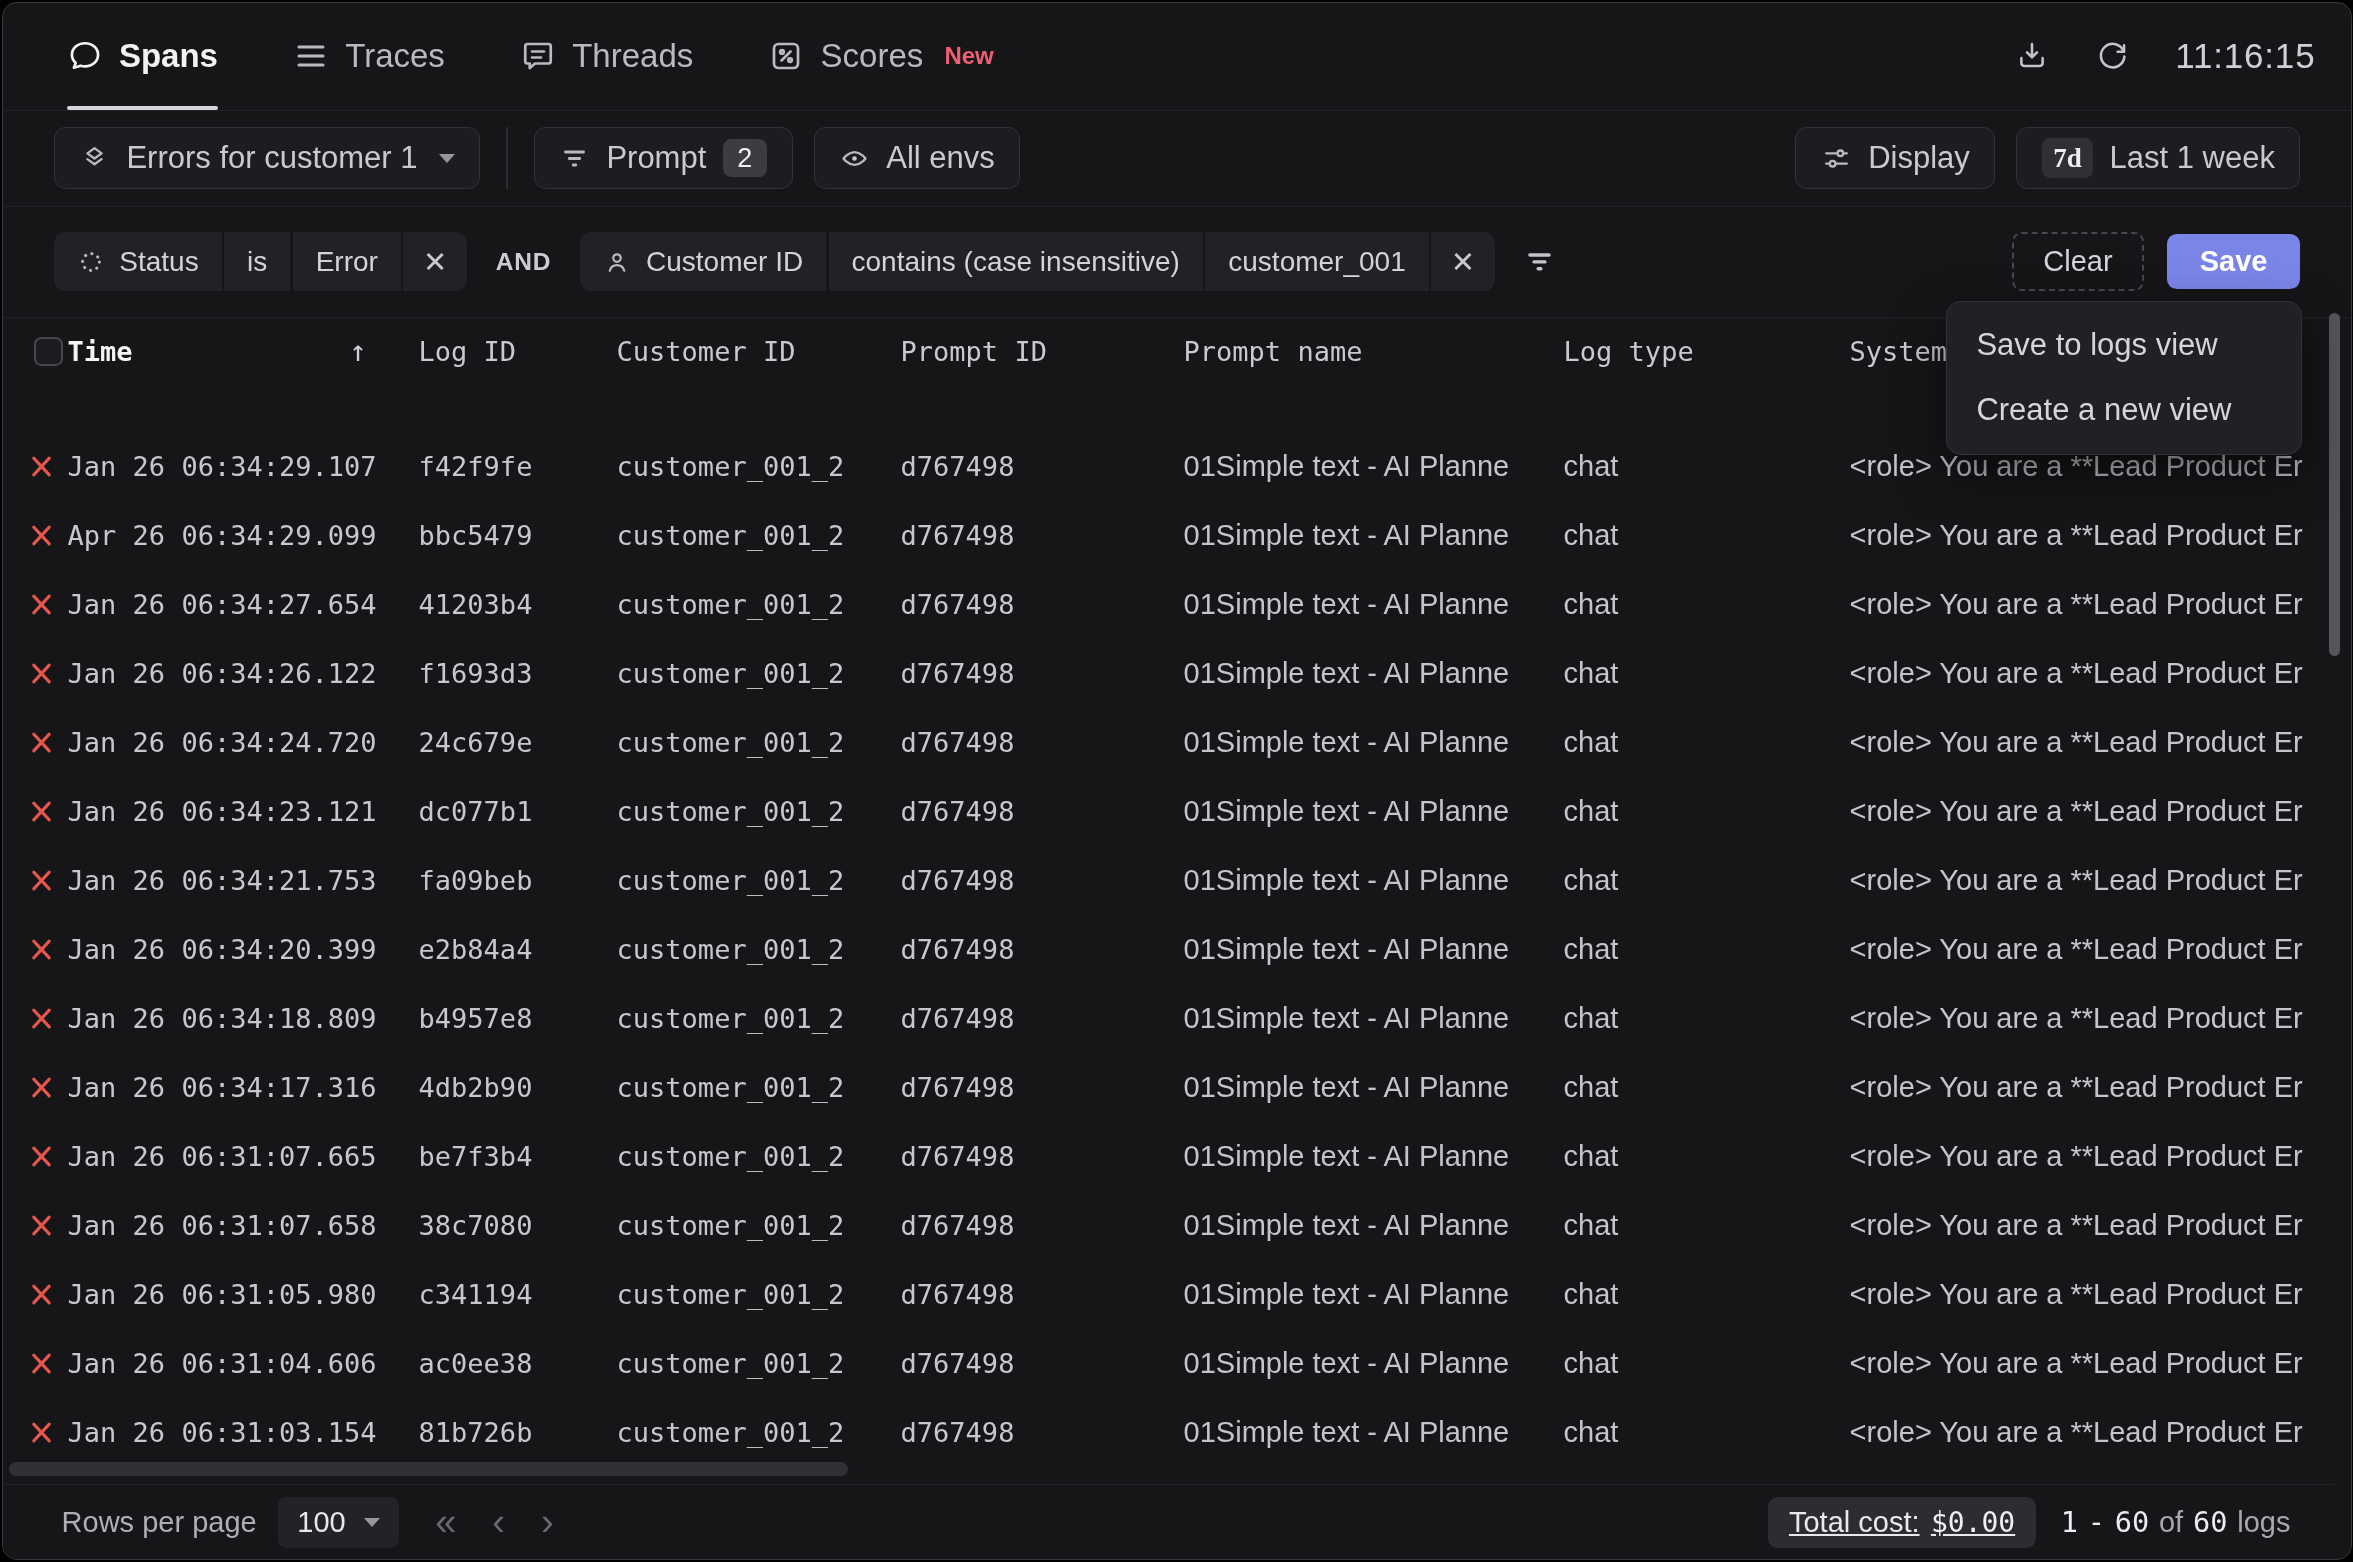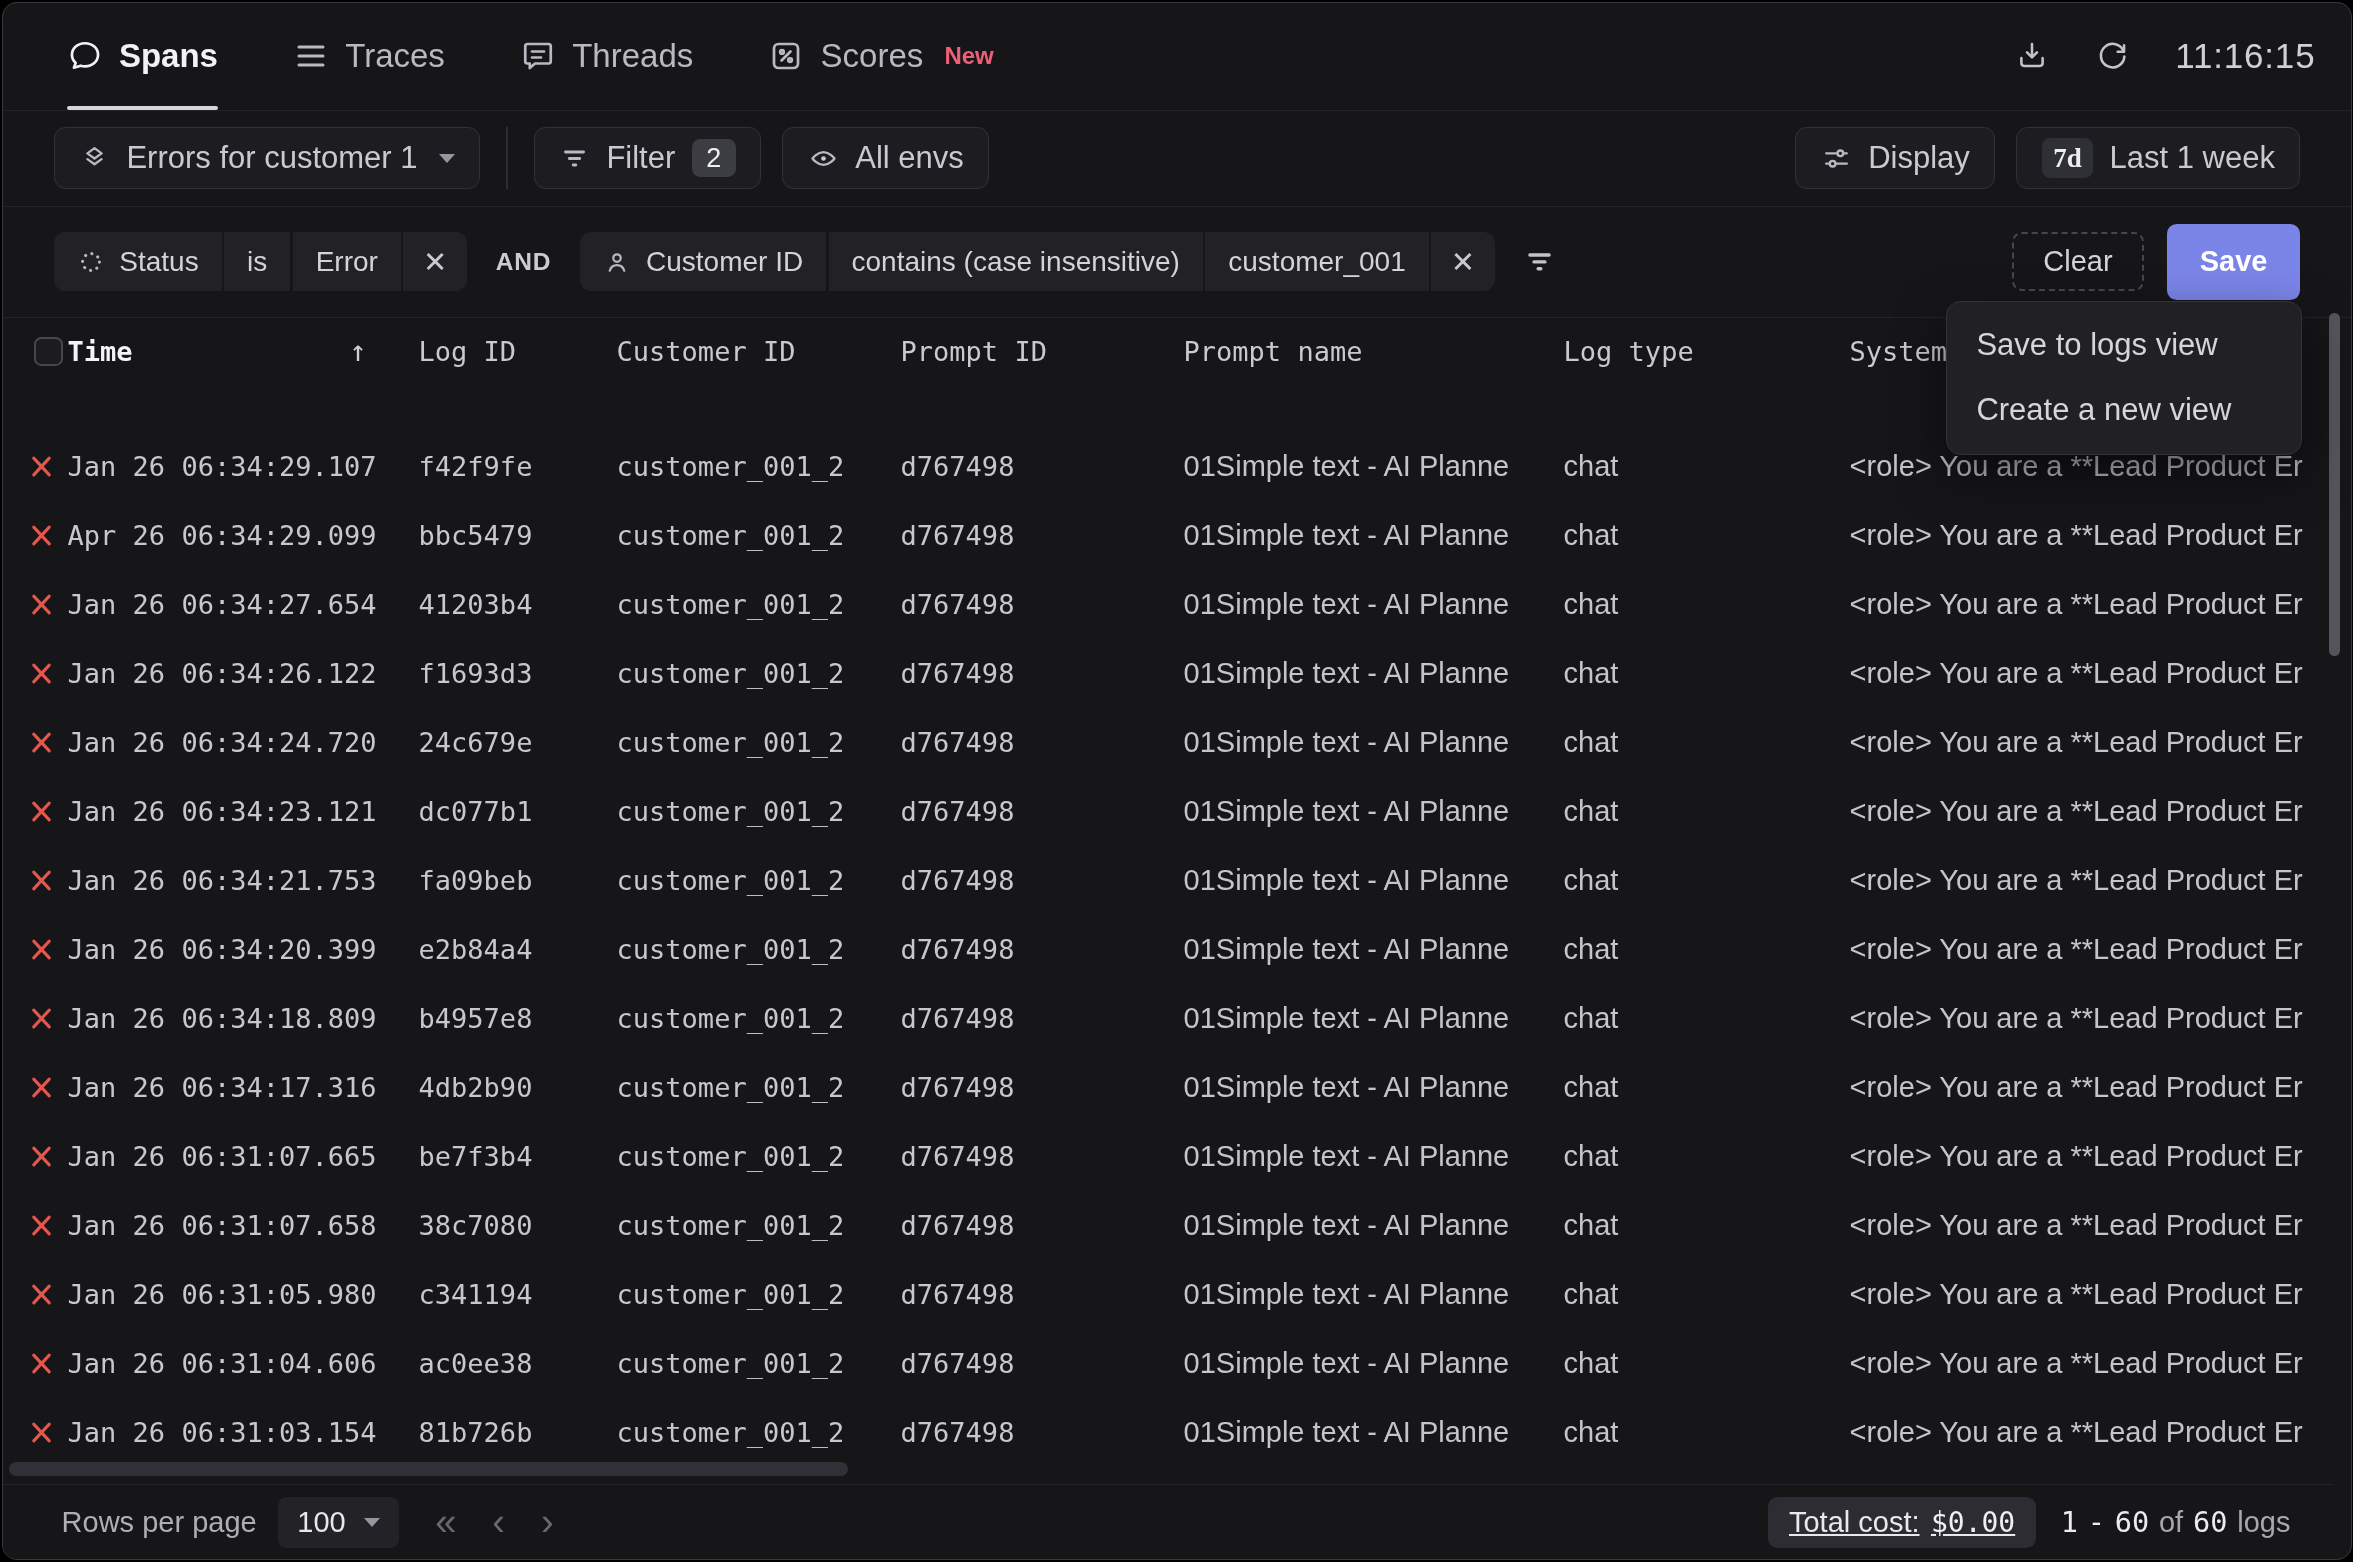--- a/index.html
+++ b/index.html
@@ -42,21 +42,21 @@
   .chip{display:flex;gap:2.4px;border-radius:11.4px;overflow:hidden;height:59px;}
   .seg{display:flex;align-items:center;gap:14.7px;background:#222226;padding:0 23px;
        color:#d3d3d8;font-size:28px;white-space:nowrap;cursor:pointer;}
   .seg svg{width:28px;height:28px;stroke:#b9b9c1;flex:none;}
   .seg.close{font-size:29px;color:#c9c9cf;padding:0 19.6px;}
   .conj{margin:0 29px;font-size:24.5px;font-weight:700;color:#cbcbd1;letter-spacing:0.8px;}
   .add-filter-icon{margin-left:28px;color:#c3c3ca;}
   .add-filter-icon svg{width:33px;height:33px;stroke:#c3c3ca;}
   .clear-btn{height:59px;padding:0 29px;border-radius:9.8px;border:2.4px dashed #46464d;background:transparent;
              color:#d4d4d8;font-size:29px;display:flex;align-items:center;margin-right:23px;box-sizing:border-box;cursor:pointer;}
-  .save-btn{height:76px;padding:0 33px;border-radius:9.8px;background:#7b85e8;color:#fff;font-size:29px;
+  .save-btn{height:55px;padding:0 33px;border-radius:9.8px;background:#7b85e8;color:#fff;font-size:29px;
             font-weight:600;display:flex;align-items:center;box-sizing:border-box;cursor:pointer;}
 
   
   .grid-row{display:grid;grid-template-columns:65px 351px 198px 284px 283px 380px 286px 1fr;align-items:center;}
   .thead{height:67px;font-family:"DejaVu Sans Mono",monospace;font-size:27px;color:#c9c9cf;}
   .th-time{display:flex;align-items:center;color:#f4f4f6;font-weight:700;}
   .sort-arrow{margin-left:auto;margin-right:52px;color:#d0d0d4;font-weight:400;font-size:29px;}
   .checkbox{width:29px;height:29px;border-radius:7.3px;border:2.4px solid #47474e;background:#1c1c20;
             margin-left:31px;box-sizing:border-box;}
   .tbody{margin-top:47px;overflow:hidden;}
@@ -157,21 +157,21 @@
         <span>Errors for customer 1</span>
         <span class="caret"></span>
       </div>
       <div class="v-divider"></div>
       <div class="btn">
         <svg viewBox="0 0 24 24" fill="none" stroke-width="2.2" stroke-linecap="round">
             <line x1="5" y1="7" x2="19" y2="7"></line>
             <line x1="8" y1="12" x2="16" y2="12"></line>
             <line x1="11" y1="17" x2="13" y2="17"></line>
           </svg>
-        <span>Filter</span>
+        <span>Prompt</span>
         <span class="count-badge">2</span>
       </div>
       <div class="btn">
         <svg viewBox="0 0 24 24" fill="none" stroke-width="1.8" stroke-linecap="round" stroke-linejoin="round">
             <path d="M3.5 12s3.4-5 8.5-5 8.5 5 8.5 5-3.4 5-8.5 5-8.5-5-8.5-5z"></path>
             <circle cx="12" cy="12" r="1.8" fill="currentColor" stroke="none"></circle>
           </svg>
         <span>All envs</span>
       </div>
       <div class="spacer"></div>

